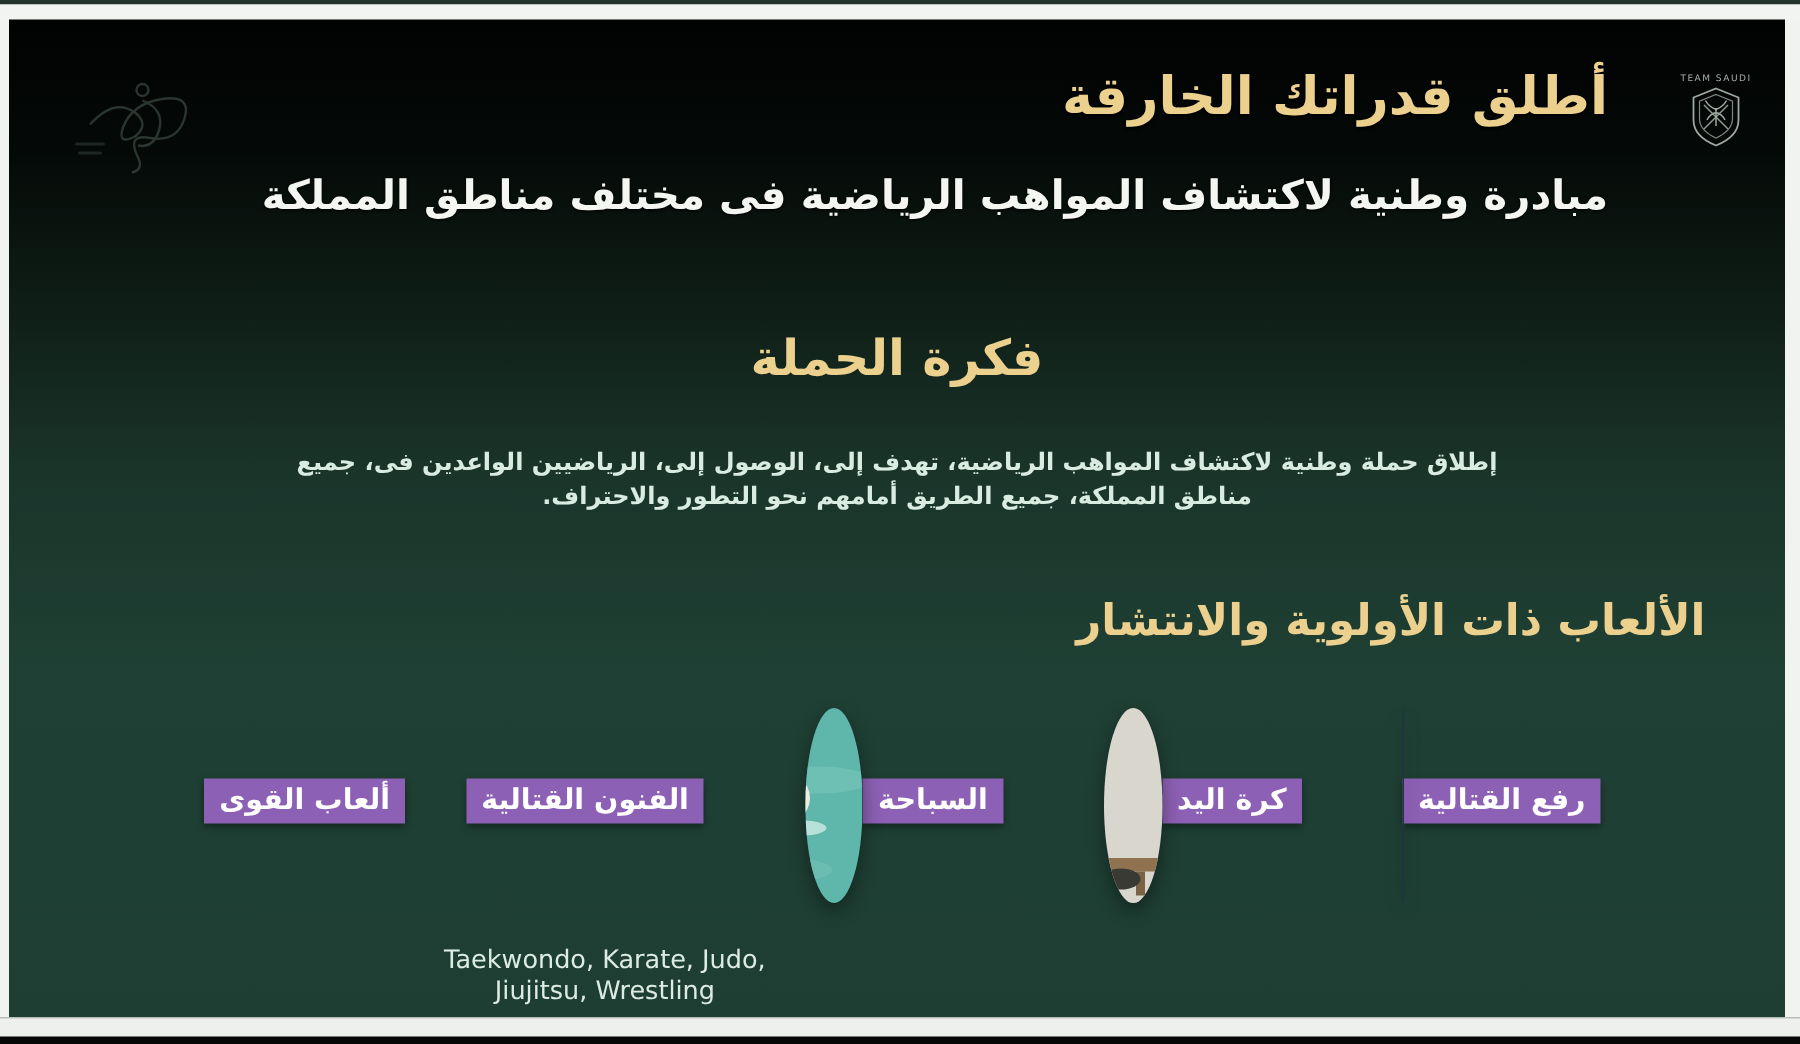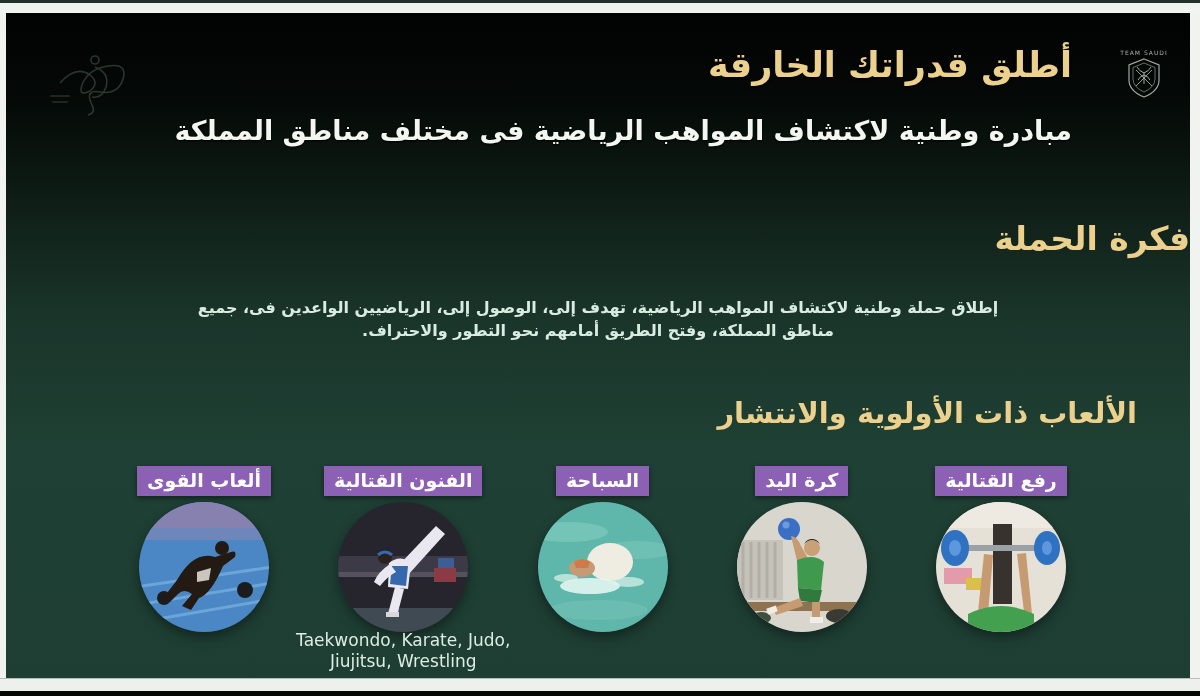--- a/index.html
+++ b/index.html
@@ -20,31 +20,31 @@
              color:#ecd08d; direction:rtl; white-space:nowrap; text-shadow:0 1px 2px #000; }
   .subtitle{ position:absolute; top:102px; right:118px; font-size:27px; font-weight:bold;
              color:#f4f6f2; direction:rtl; white-space:nowrap; text-shadow:0 1px 2px #000;margin-left:12px; }
 
   .team-logo { position:absolute; top:36px; right:20px; width:52px; text-align:center; color:#c2cdc5; }
   .team-logo-text { font-size:6px; letter-spacing:1px; opacity:.85; white-space:nowrap; }
   .team-logo svg { display:block; margin:2px auto 0; opacity:.85; }
 
   .swirl-logo { position:absolute; top:40px; left:44px; opacity:.55; }
 
-  .campaign-heading { position:absolute; top:206px; left:0; width:100%; text-align:right;
+  .campaign-heading { position:absolute; top:206px; left:0; width:100%; text-align:center;
                       font-size:33px; font-weight:bold; color:#ecd08d; direction:rtl; }
   .campaign-body    { position:absolute; top:284px; left:0; width:100%; text-align:center;
                       font-size:16px; font-weight:600; color:#d9ece2; direction:rtl; line-height:1.42; }
 
   .sports-heading { position:absolute; top:383px; right:53px; font-size:29px; font-weight:bold;
                     color:#ecd08d; direction:rtl; white-space:nowrap; }
 
   .sports-row { position:absolute; top:453px; left:132px; width:929px;
                 display:flex; justify-content:space-between; direction:rtl; }
-  .sport-item { width:132px; display:flex; flex-direction:column; align-items:center; position:relative; }
+  .sport-item { width:132px; display:flex; flex-direction:row; align-items:center; position:relative; }
   .sport-label { background:#8c60b4; color:#ffffff; font-weight:bold; font-size:19px;
                  padding:3px 10px 5px; direction:rtl; white-space:nowrap;
                  box-shadow:0 2px 5px rgba(0,0,0,.45); }
   .sport-circle { width:130px; height:130px; border-radius:50%; overflow:hidden; margin-top:6px;
                   box-shadow:0 5px 12px rgba(0,0,0,.4); background:#234; }
   .sport-circle svg { display:block; }
   .sport-caption { position:absolute; top:164px; left:50%; transform:translateX(-50%);
                    width:250px; text-align:center; direction:ltr;
                    font-size:17px; line-height:1.25; color:#dcebe3; }
 </style>
@@ -81,21 +81,21 @@
       </g>
     </svg>
   </div>
 
   <div class="title">أطلق قدراتك الخارقة</div>
   <div class="subtitle">مبادرة وطنية لاكتشاف المواهب الرياضية فى مختلف مناطق المملكة</div>
 
   <div class="campaign-heading">فكرة الحملة</div>
   <div class="campaign-body">
     <div>إطلاق حملة وطنية لاكتشاف المواهب الرياضية، تهدف إلى، الوصول إلى، الرياضيين الواعدين فى، جميع</div>
-    <div>مناطق المملكة، وفتح الطريق أمامهم نحو التطور والاحتراف.</div>
+    <div>مناطق المملكة، جميع الطريق أمامهم نحو التطور والاحتراف.</div>
   </div>
 
   <div class="sports-heading">الألعاب ذات الأولوية والانتشار</div>
 
   <div class="sports-row">
 
     <div class="sport-item">
       <div class="sport-label">رفع القتالية</div>
       <div class="sport-circle">
         <svg width="130" height="130" viewBox="0 0 130 130">

